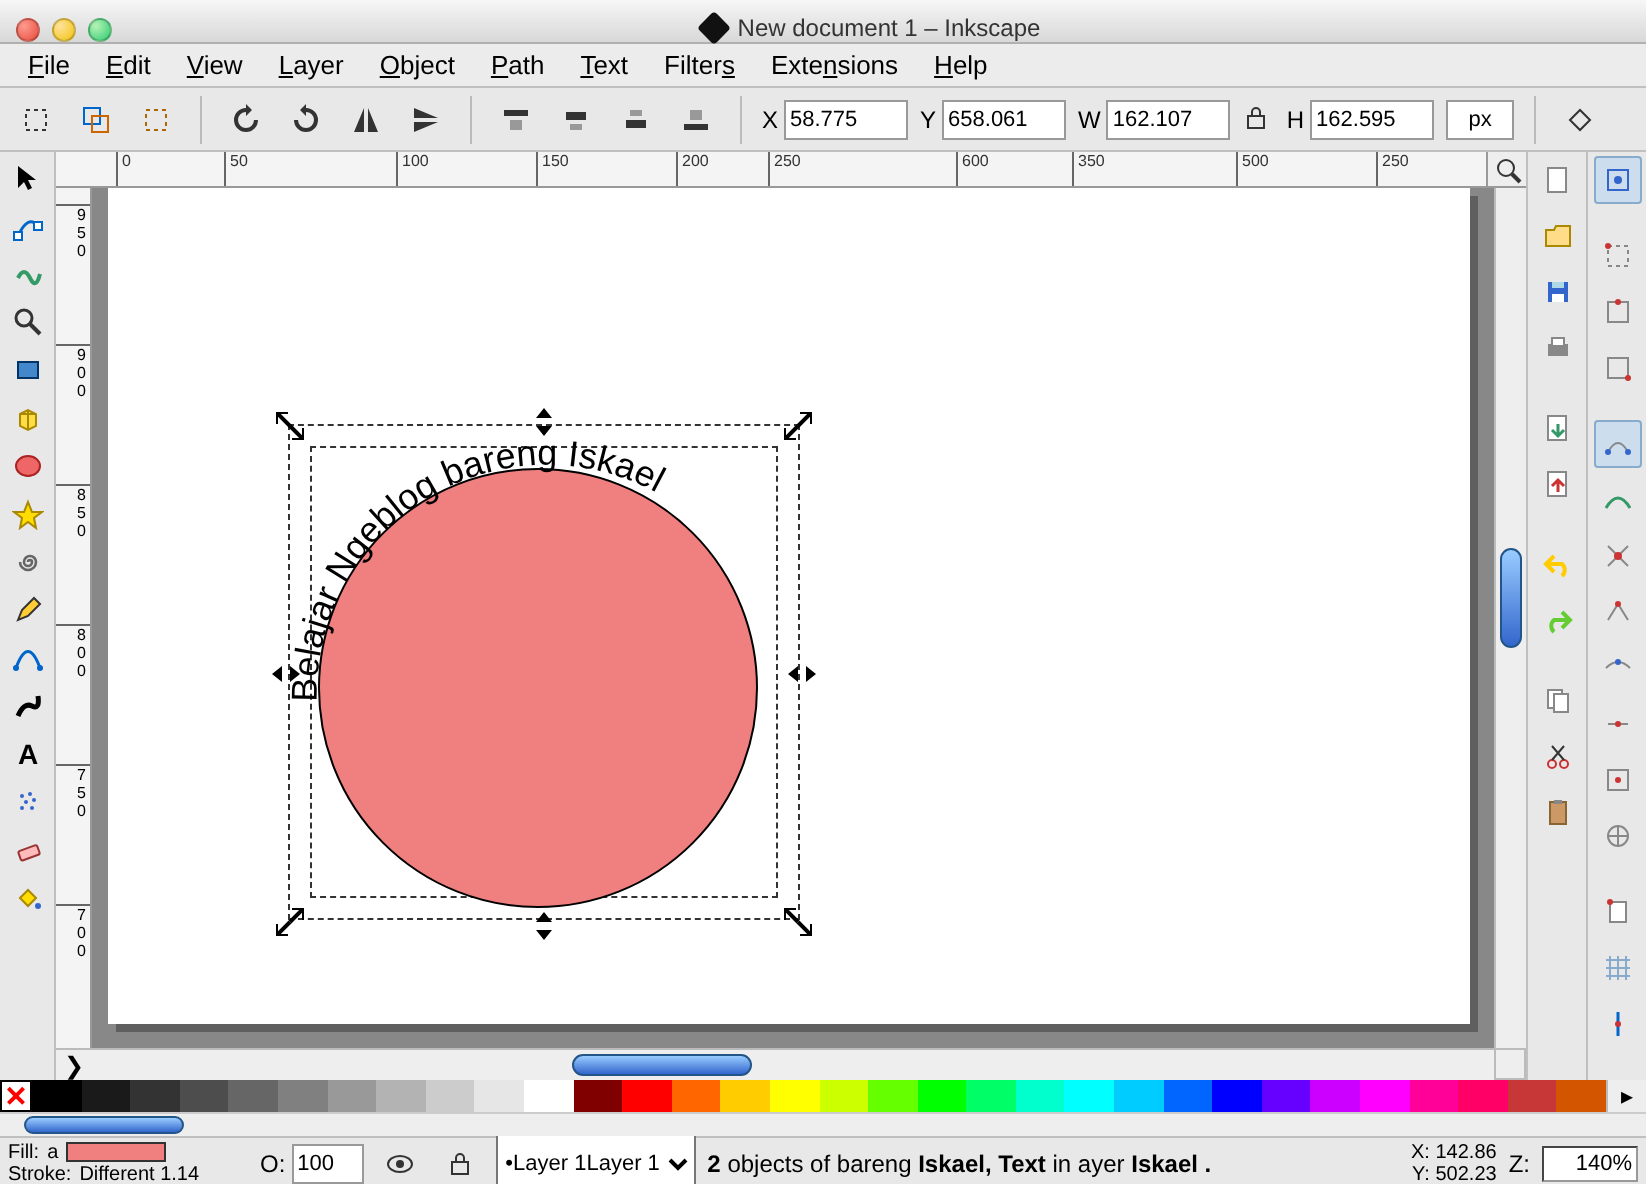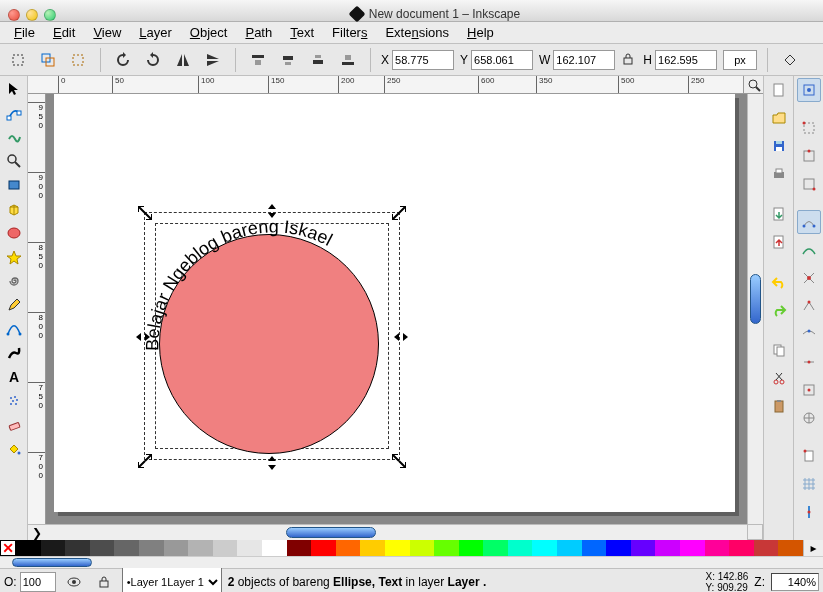--- a/index.html
+++ b/index.html
@@ -69,21 +69,21 @@
 
 .palette-hs { height: 12px; background: #eee; position: relative; border-top: 1px solid #ccc; }
 .palette-hs .thumb { position: absolute; top: 1px; bottom: 1px; left: 12px; width: 80px; background: linear-gradient(#9cf,#36c); border-radius: 5px; border: 1px solid #258; }
 
 
 .statusbar { height: 26px; background: #e8e8e8; border-top: 1px solid #c0c0c0; display: flex; align-items: center; padding: 0 4px; gap: 6px; font-size: 12px; }
 .fillstroke { display: flex; flex-direction: column; font-size: 10px; line-height: 1.1; min-width: 120px; }
 .fillstroke .row { display: flex; align-items: center; gap: 4px; }
 .fillswatch { width: 50px; height: 10px; background: #f08080; border: 1px solid #333; }
 .statusbar .msg { flex: 1; font-size: 12px; overflow: hidden; white-space: nowrap; }
-.statusbar .coords { font-size: 10px; line-height: 1.1; }
+.statusbar .coords { font-size: 10px; line-height: 1.1; text-align: right; }
 .zoombox { width: 48px; height: 18px; border: 1px inset #999; background: #fff; font-size: 11px; text-align: right; padding: 0 2px; }
 
 svg { display: block; }
 </style>
 </head>
 <body>
 
 <div class="titlebar">
   <div class="traffic">
     <div class="dot r"></div>
@@ -591,39 +591,50 @@
       <div class="swatch" style="background: rgb(200, 55, 55);"></div>
       <div class="swatch" style="background: rgb(212, 85, 0);"></div>
     </div>
   <div class="palette-scroll">▸</div>
 </div>
 <div class="palette-hs">
     <div class="thumb"></div>
   </div>
 
 <div class="statusbar">
+  <div class="fillstroke">
+    <div class="row">
+        <span>Fill:</span>
+        <span>a</span>
+        <span class="fillswatch"></span>
+      </div>
+    <div class="row">
+        <span>Stroke:</span>
+        <span>Different 1.14</span>
+      </div>
+  </div>
   <div class="coordfield">
       <label>O:</label>
       <input class="spinbox" style="width: 36px;" value="100">
     </div>
   <button class="iconbtn">
       <svg width="16" height="12">
         <ellipse cx="8" cy="6" rx="6" ry="4" fill="none" stroke="#333"></ellipse>
         <circle cx="8" cy="6" r="2" fill="#333"></circle>
       </svg>
     </button>
   <button class="iconbtn">
       <svg width="14" height="14">
         <rect x="3" y="6" width="8" height="6" fill="none" stroke="#333"></rect>
         <path d="M5 6 V4 a2 2 0 0 1 4 0 V6" fill="none" stroke="#333"></path>
       </svg>
     </button>
   <select style="height:36px;font-size:11px;"><option>•<span>Layer 1</span>Layer 1</option></select>
   <div class="msg">
-    <b>2</b><span> objects of bareng </span><b>Ellipse, Text</b><span> in layer </span><b>Layer .</b>
+    <b>2</b><span> objects of bareng </span><b>Iskael, Text</b><span> in ayer </span><b>Iskael .</b>
   </div>
   <div class="coords">
     <div><span>X:</span> <span>142.86</span></div>
-    <div><span>Y:</span> <span>909.29</span></div>
+    <div><span>Y:</span> <span>502.23</span></div>
   </div>
   <label>Z:</label>
   <input class="zoombox" value="140%" style="">
 </div>
 
 </body></html>

